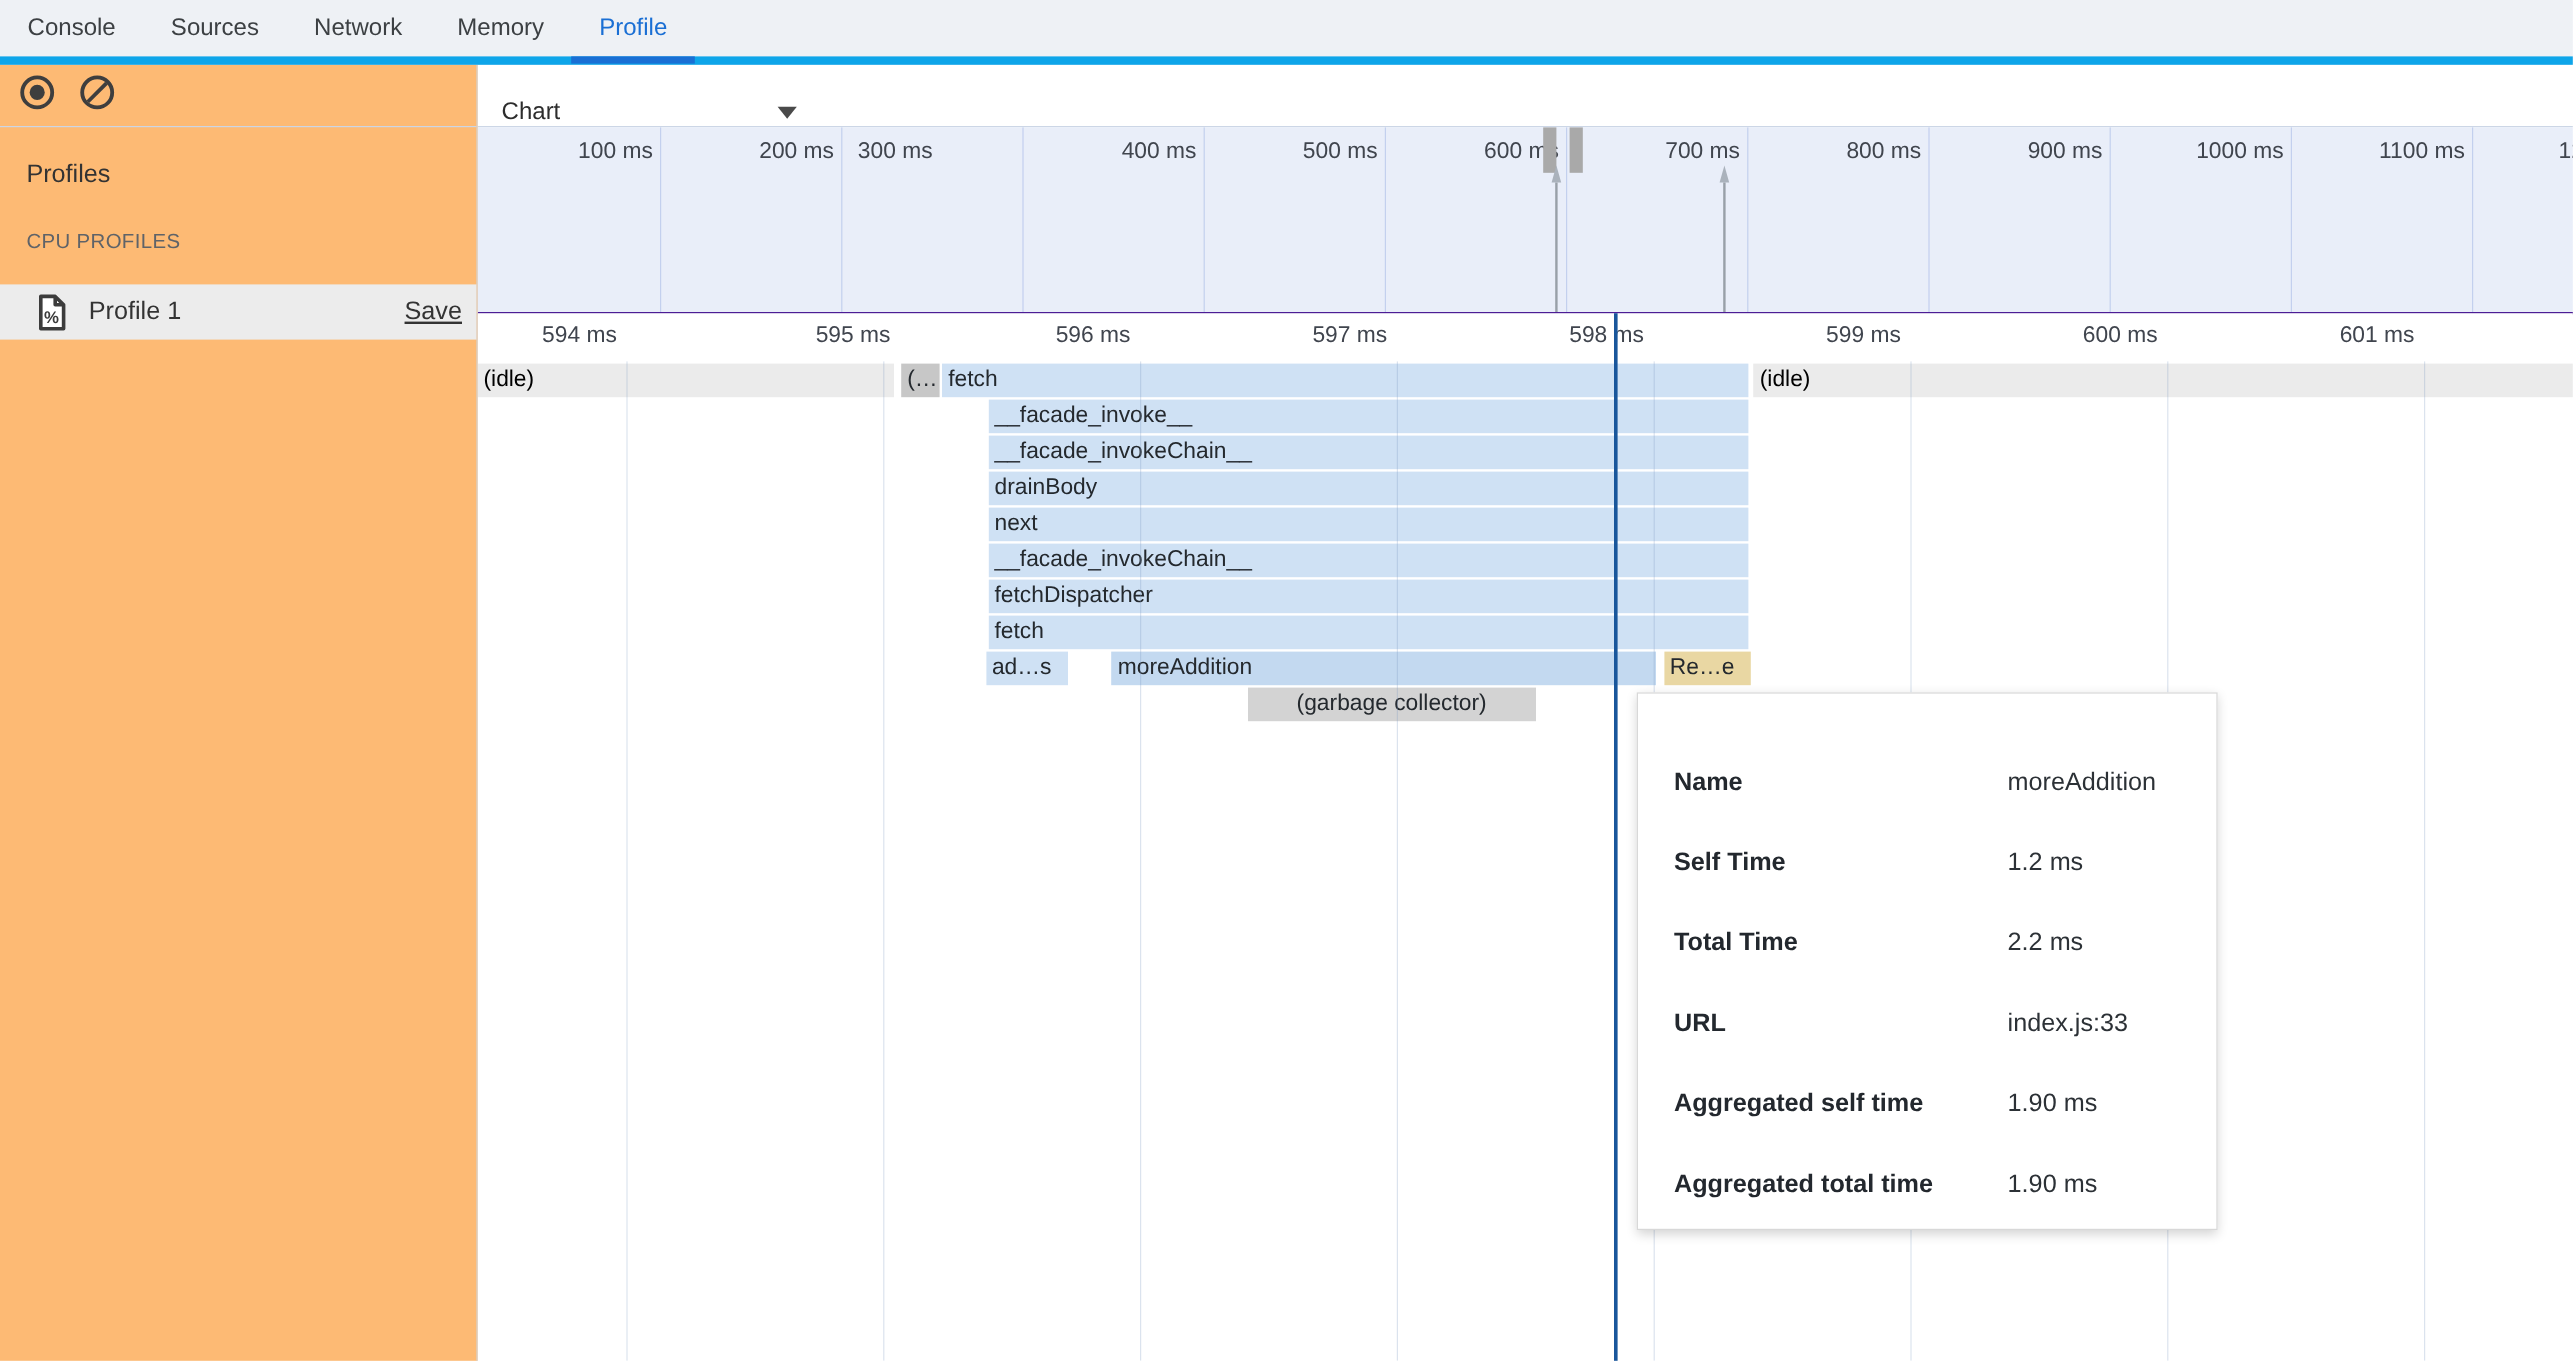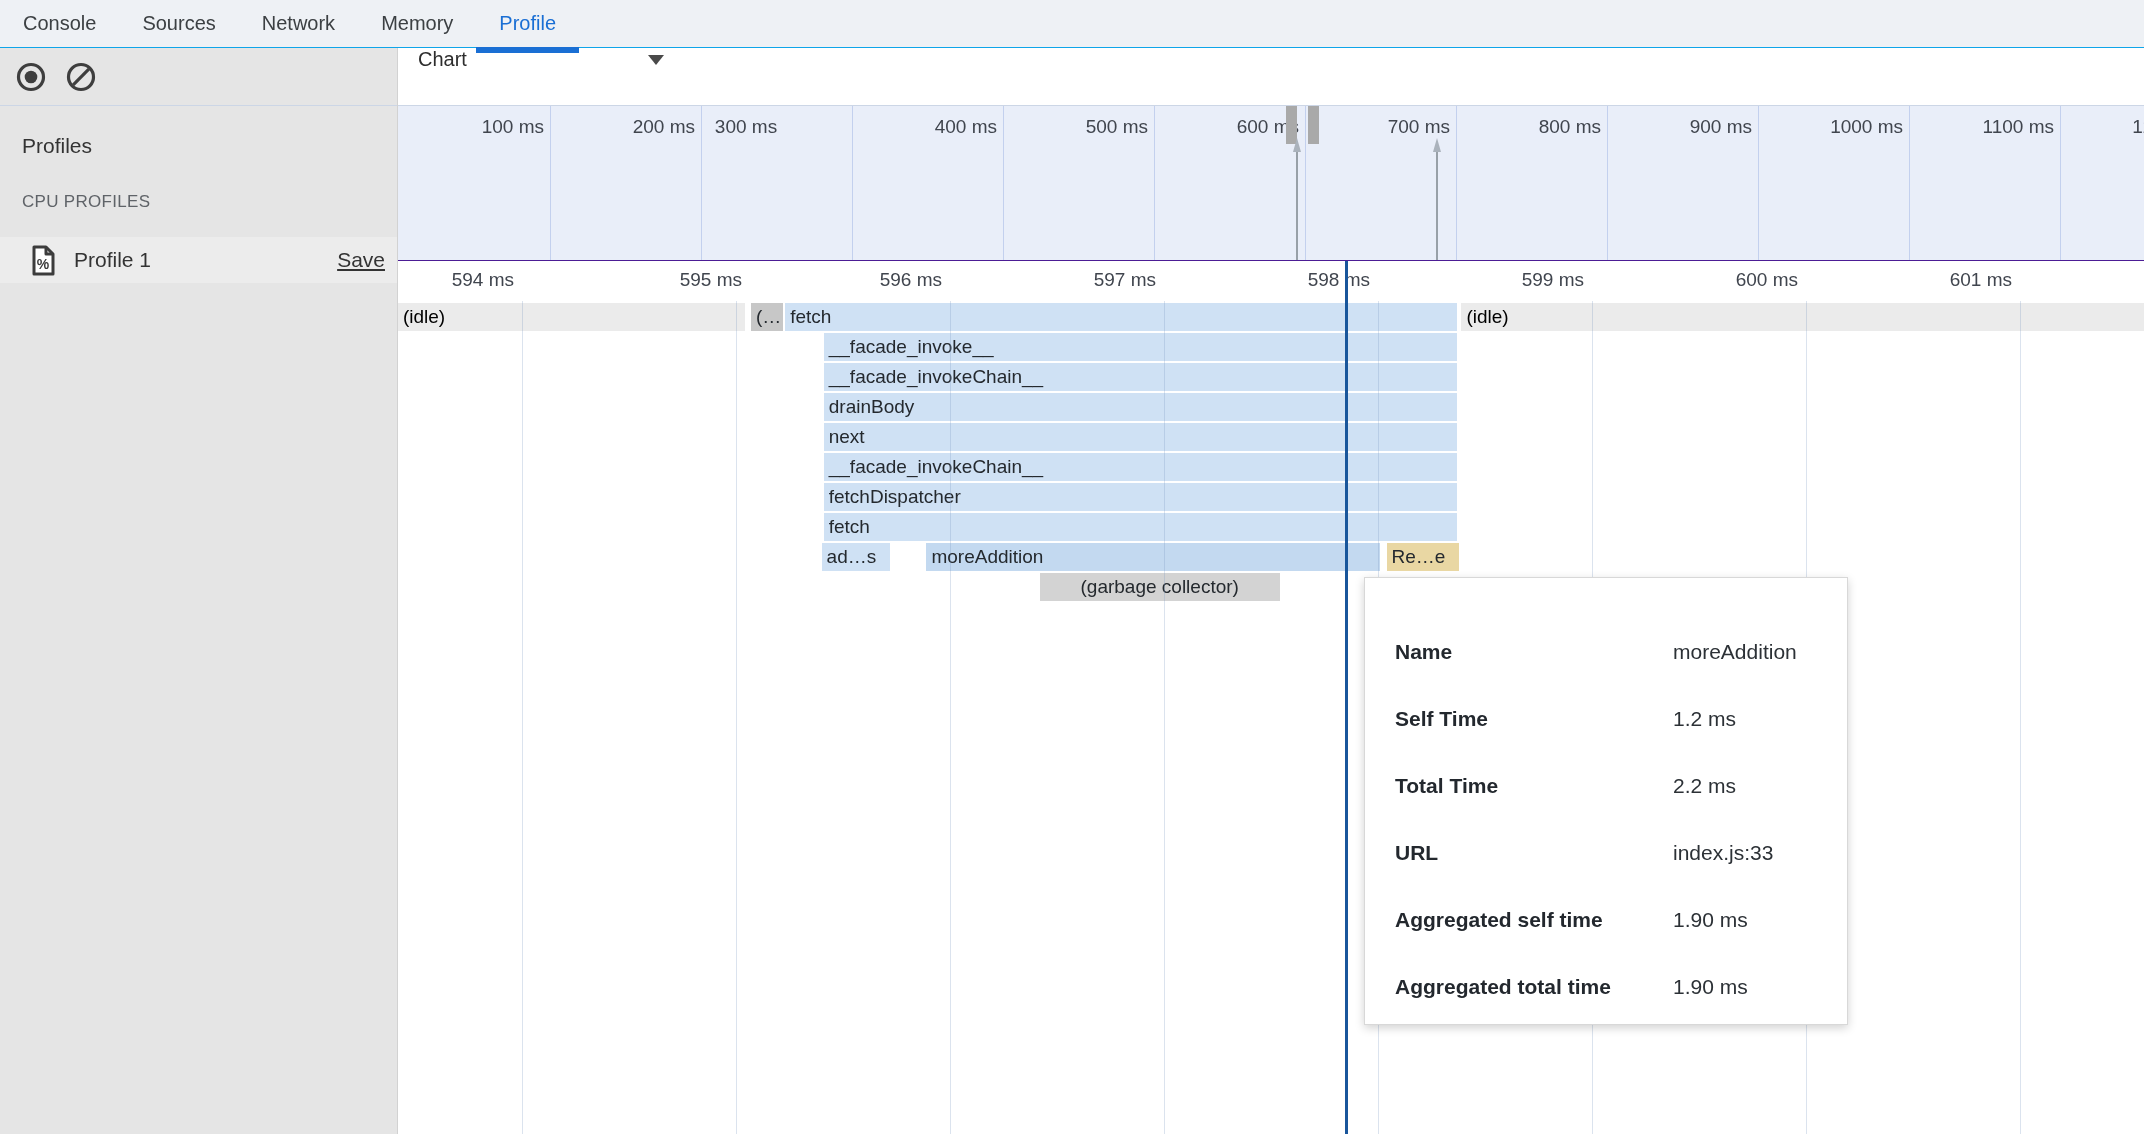--- a/index.html
+++ b/index.html
@@ -5,56 +5,56 @@
   html,body{margin:0;padding:0;}
   body{
     width:2144px;height:1134px;position:relative;overflow:hidden;
     background:#ffffff;color:#222;
     font-family:"Liberation Sans","DejaVu Sans",sans-serif;
     -webkit-font-smoothing:antialiased;
   }
   
   .tabbar{
     position:absolute;left:0;top:0;width:2144px;height:47px;
-    background:#eef1f5;border-bottom:1px solid #0ea5e9;
+    background:#eef1f5;border-bottom:7px solid #0ea5e9;
     display:flex;align-items:center;z-index:20;
   }
   .tab{
     position:relative;height:47px;line-height:47px;padding:0 23px;
     font-size:20px;color:#3c4043;cursor:default;white-space:nowrap;
   }
   .tab.active{color:var(--accent);}
   .tab.active::after{
     content:"";position:absolute;left:0;right:0;top:47px;height:6px;
     background:var(--accent);
   }
   
   .sidebar{
     position:absolute;left:0;top:48px;width:397px;height:1086px;
-    background:#e5e5e5;border-right:1px solid #d2d2d2;z-index:10;
+    background:#fdba74;border-right:1px solid #d2d2d2;z-index:10;
   }
   .side-toolbar{
     height:57px;border-bottom:1px solid #ccd6e6;
     display:flex;align-items:center;padding-left:14px;gap:16px;
   }
   .icon-btn{width:34px;height:34px;display:flex;align-items:center;justify-content:center;}
   .profiles-heading{font-size:21px;color:#333;margin:28px 0 0 22px;}
   .section-label{font-size:17px;color:#5f6368;letter-spacing:.3px;margin:34px 0 0 22px;}
   .profile-row{
     position:absolute;left:0;top:189px;width:397px;height:46px;
     background:#ececec;display:flex;align-items:center;
   }
   .profile-row .doc-icon{margin-left:31px;}
   .profile-name{font-size:21px;color:#333;margin-left:18px;flex:1;}
   .save-link{font-size:21px;color:#333;text-decoration:underline;margin-right:12px;}
   
   .main{position:absolute;left:398px;top:48px;width:1746px;height:1086px;background:#fff;}
   .chart-toolbar{
     height:57px;border-bottom:1px solid #ccd6e6;
-    display:flex;align-items:flex-start;
+    display:flex;align-items:flex-end;
   }
   .chart-select{display:flex;align-items:center;width:260px;padding-left:20px;cursor:default;}
   .chart-select .lbl{font-size:20px;color:#2d2d2d;flex:1;}
   .caret{width:0;height:0;border-left:8px solid transparent;border-right:8px solid transparent;border-top:10px solid #4a4a4a;margin-right:14px;}
   
   .overview{
     position:absolute;left:0;top:58px;width:1746px;height:154px;
     background:var(--overview-bg);overflow:hidden;border-bottom:2px solid #4c1d95;
   }
   .ov-grid{position:absolute;top:0;bottom:0;width:1px;background:var(--gridline);}

